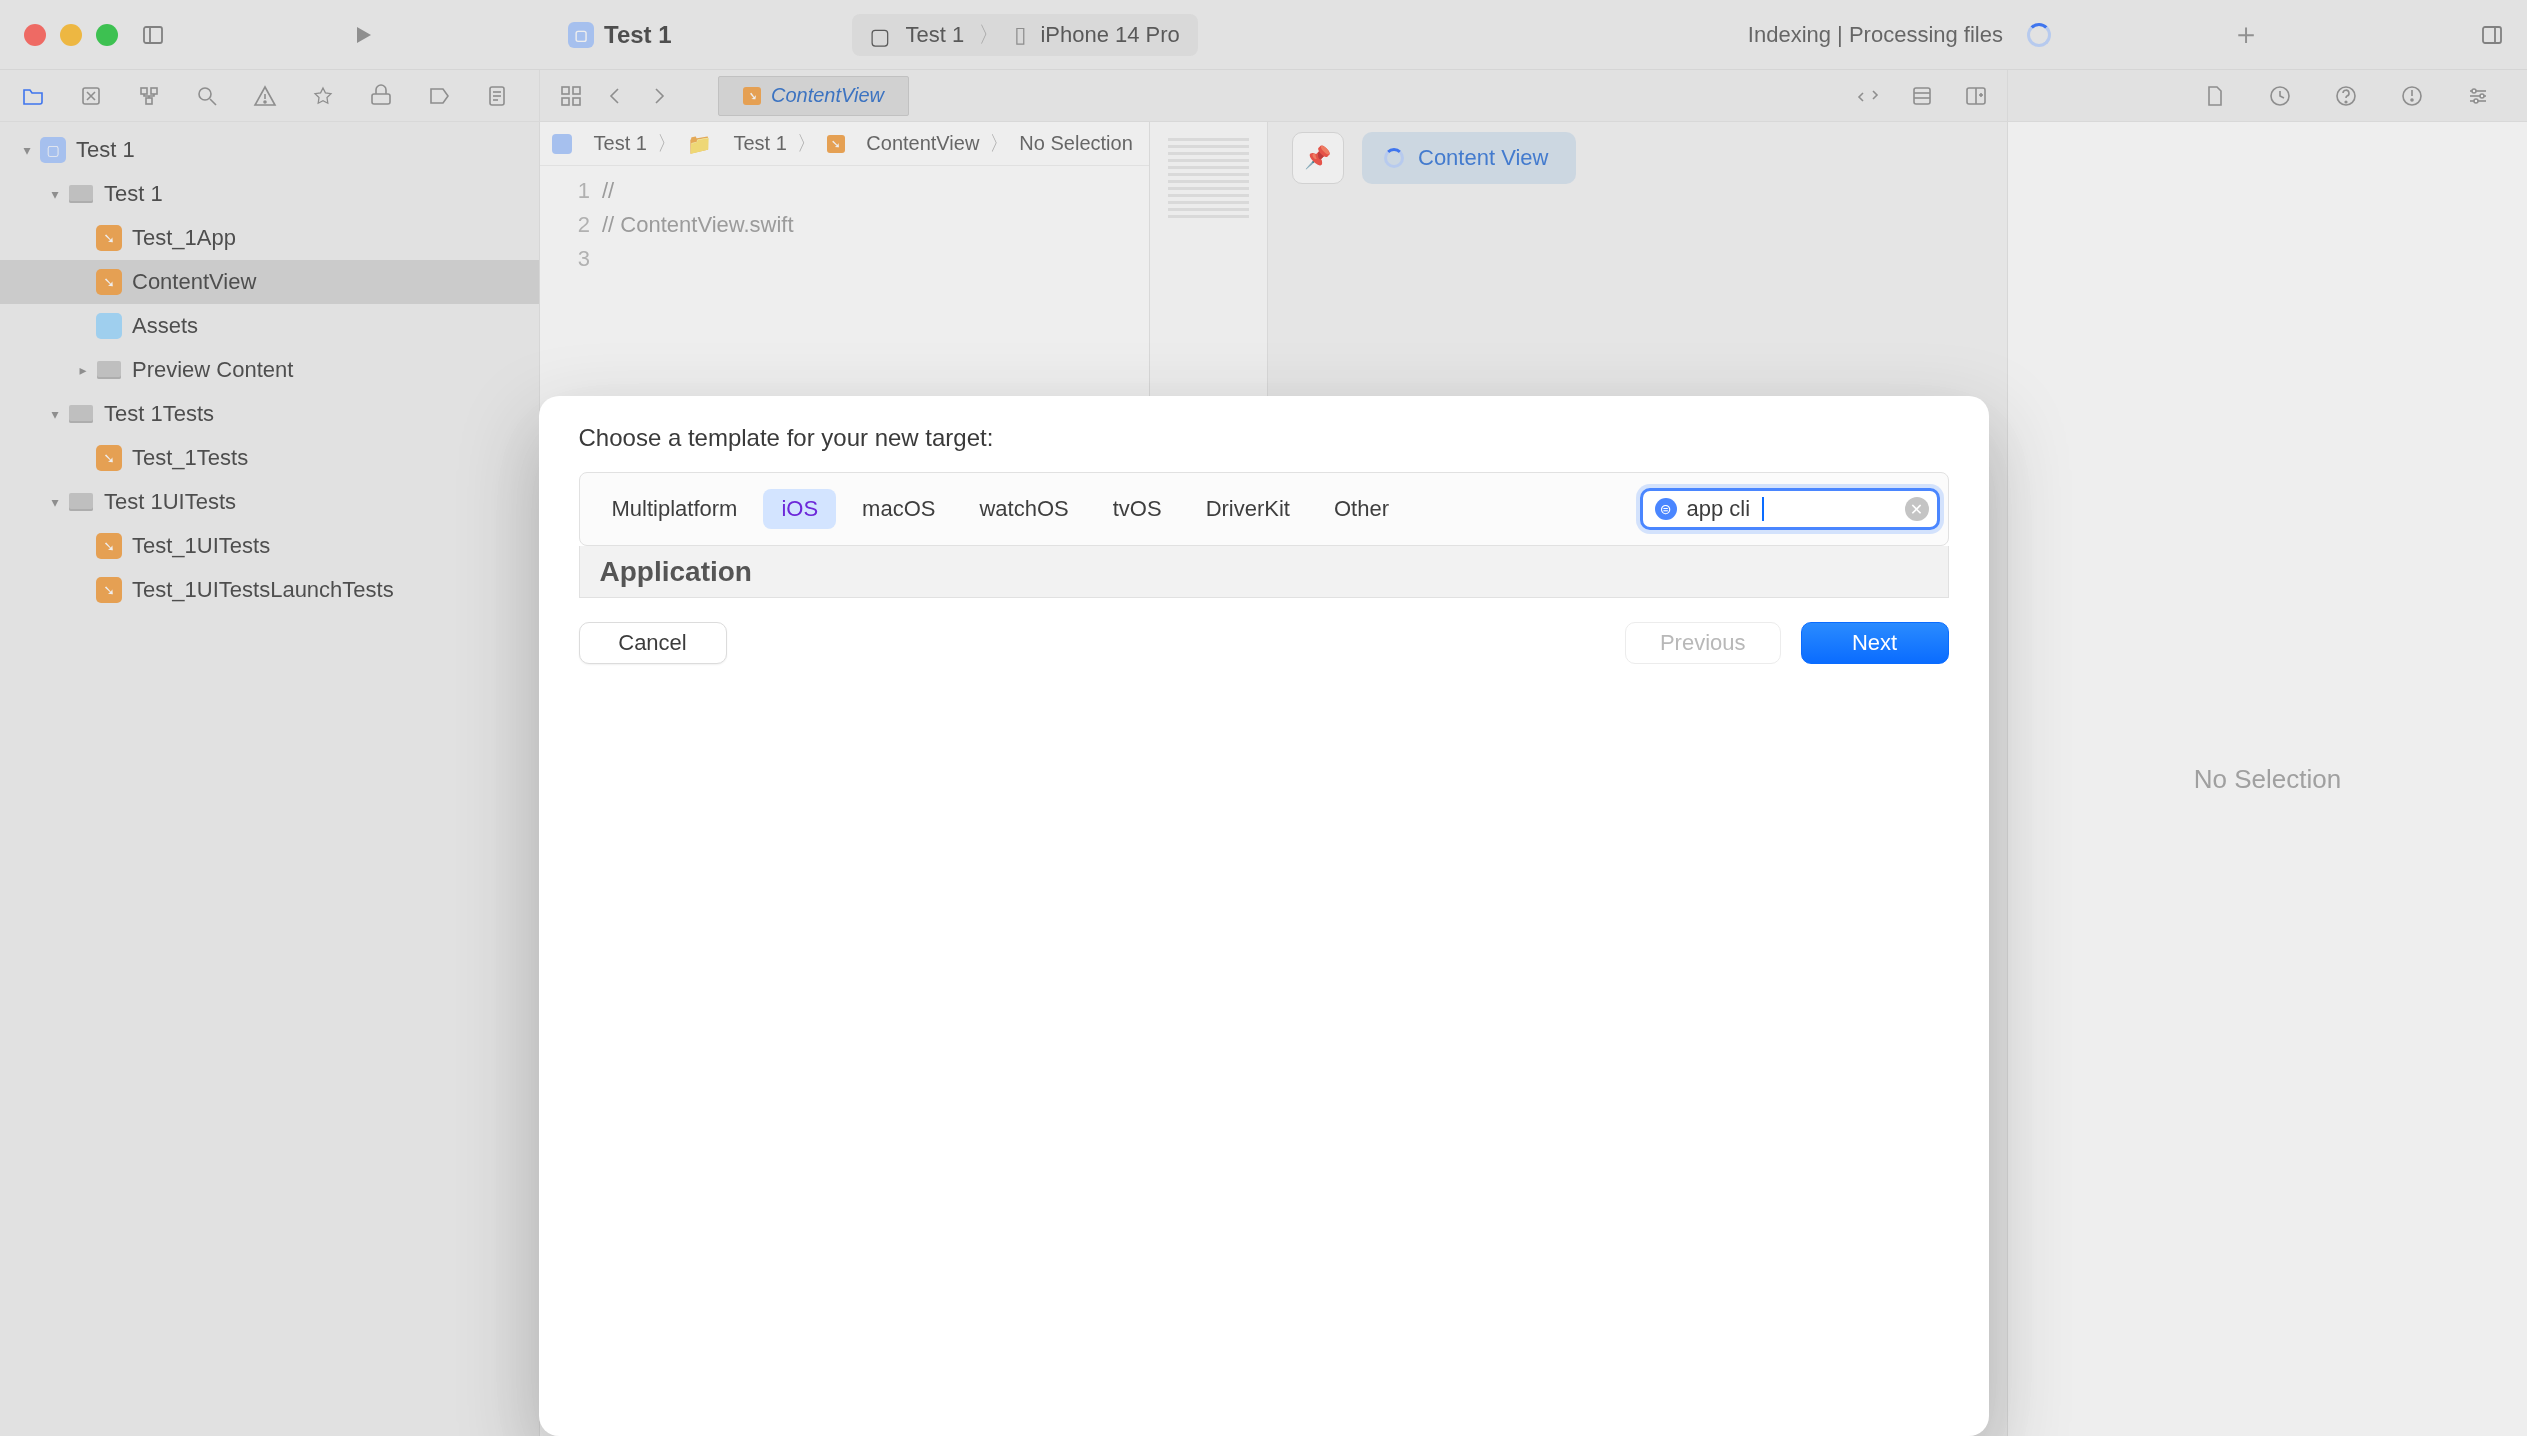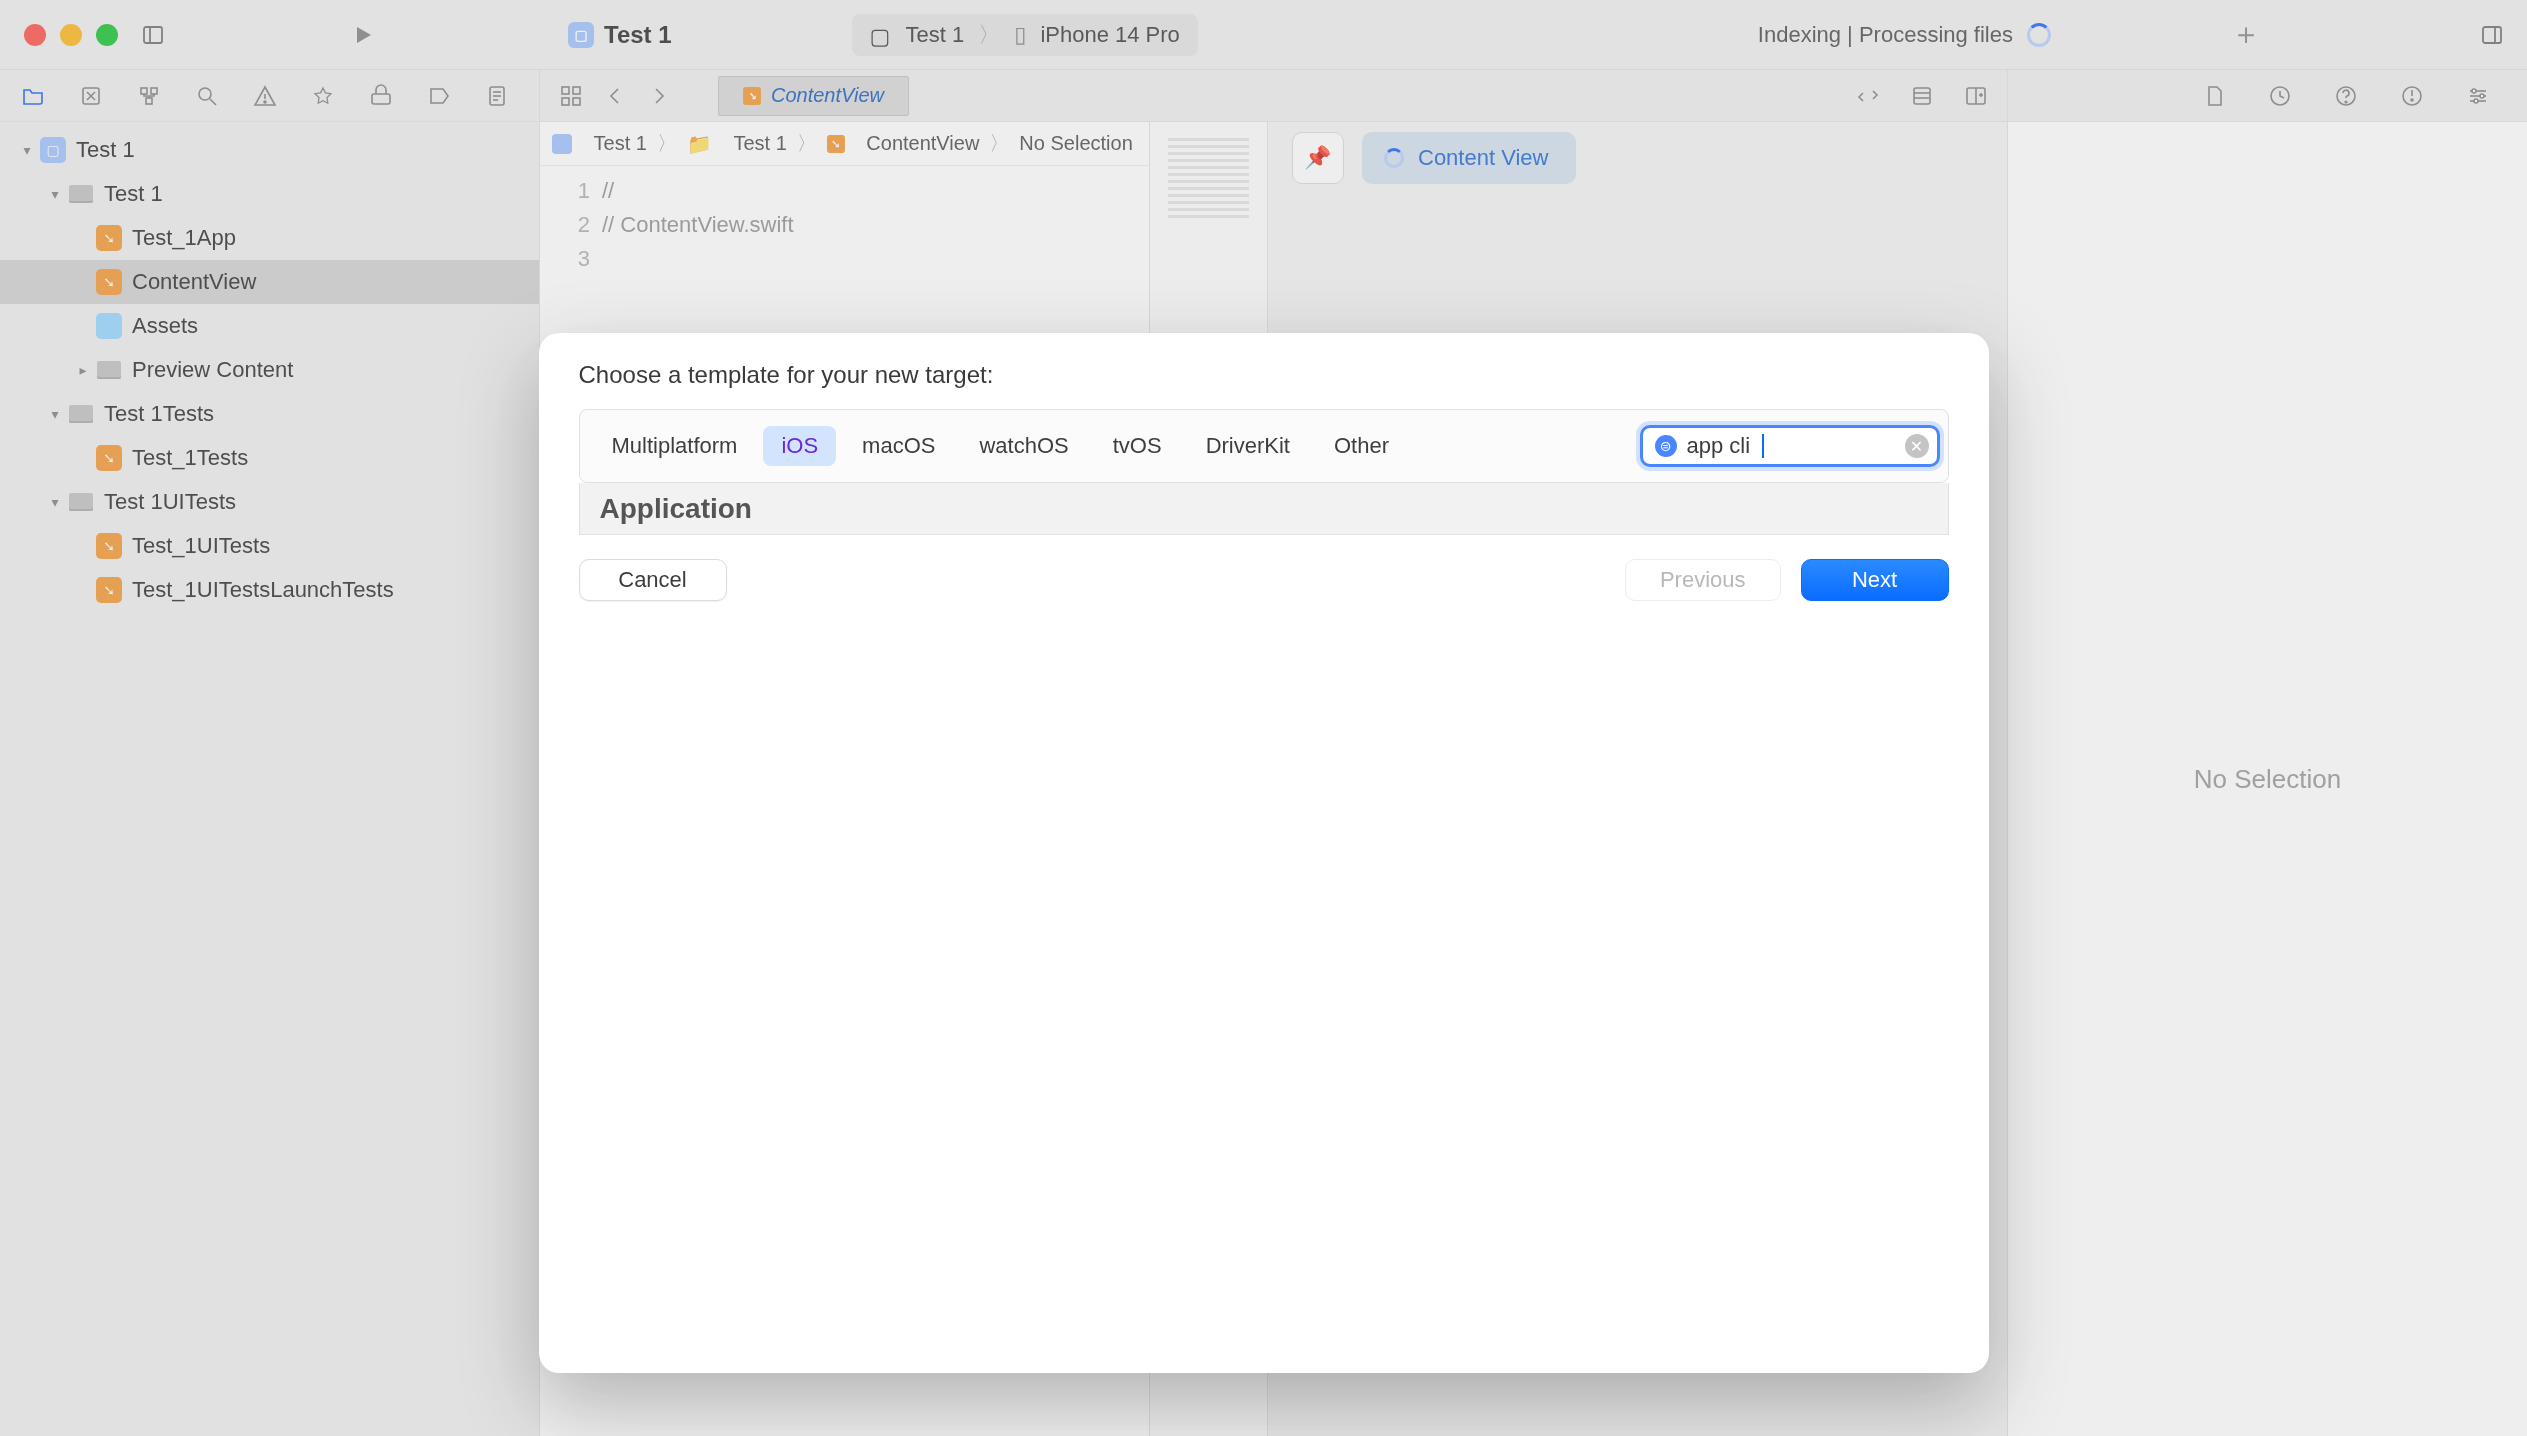--- a/index.html
+++ b/index.html
@@ -15,21 +15,21 @@
   .tb-icon { width: 30px; height: 30px; display: flex; align-items: center; justify-content: center; color: #6e6e6e; font-size: 22px; }
   .tb-icon svg { width: 24px; height: 24px; stroke: #7b7b7b; fill: none; stroke-width: 1.8; }
   .tb-spacer { flex: none; width: 20px; }
   .scheme-title { display: flex; align-items: center; gap: 10px; font-size: 24px; font-weight: 600; color: #3c3c3c; margin-left: 170px; }
   .scheme-title .app-icon { width: 26px; height: 26px; border-radius: 6px; background: #a8c7ff; display: flex; align-items: center; justify-content: center; color: #fff; font-size: 14px; }
   .scheme-dest {
     margin-left: 160px; height: 42px; border-radius: 8px; background: #e6e6e6; display: flex; align-items: center;
     padding: 0 18px; gap: 14px; font-size: 22px; color: #4a4a4a;
   }
   .scheme-dest .sep { color: #aaa; }
-  .status-text { margin-left: auto; display: flex; align-items: center; gap: 14px; color: #5a5a5a; font-size: 22px; }
+  .status-text { margin-left: auto; display: flex; align-items: center; gap: 24px; color: #5a5a5a; font-size: 22px; }
   .status-spinner { width: 24px; height: 24px; border: 3px solid #bcd4ff; border-top-color: #2a6cff; border-radius: 50%; }
   .tb-right { display: flex; align-items: center; gap: 28px; margin-left: 160px; margin-right: 8px;}
   .plus { font-size: 30px; color: #8e8e8e; }
 
   
   .subbar { display: flex; height: 52px; border-bottom: 1px solid #e5e5e5; background: #efefef; }
   .subbar-left { width: 540px; border-right: 1px solid #e3e3e3; display: flex; align-items: center; gap: 28px; padding: 0 18px; }
   .subbar-center { flex: 1; display: flex; align-items: center; padding: 0 16px; gap: 14px; }
   .subbar-right { width: 520px; display: flex; align-items: center; justify-content: flex-end; gap: 36px; padding: 0 34px; border-left: 1px solid #e3e3e3;}
   .sub-icon { width: 30px; height: 30px; display: flex; align-items: center; justify-content: center; color: #8a8a8a; }
@@ -75,21 +75,21 @@
   .canvas-toolbar { height: 72px; display:flex; align-items:center; gap:18px; padding: 12px 24px; }
   .pin-btn { width: 52px; height: 52px; border: 1px solid #dcdcdc; border-radius: 10px; background:#fff; display:flex; align-items:center; justify-content:center; color:#6b6b6b; font-size:22px; }
   .content-pill { height: 52px; padding: 0 28px 0 22px; border-radius: 10px; background: #d6e3f0; display:flex; align-items:center; gap:14px; color:#2f73d8; font-size:22px; }
   .mini-spinner { width:20px; height:20px; border:3px solid #bcd4ff; border-top-color:#2a6cff; border-radius:50%; }
 
   
   .inspector { width: 520px; background: #fff; border-left: 1px solid #e3e3e3; display:flex; align-items:center; justify-content:center; font-size: 26px; color: #a0a0a0;}
 
   
   .overlay {
-    position: fixed; inset: 0; background: rgba(160,160,160,0.18); display: flex; align-items: center; justify-content: center;
+    position: fixed; inset: 0; background: rgba(160,160,160,0.18); display: flex; align-items: flex-end; justify-content: center;
     padding-top: 270px;
   }
   .sheet {
     width: 1450px; height: 1040px; background: #fff; border-radius: 20px; box-shadow: 0 30px 80px rgba(0,0,0,.25);
     display: flex; flex-direction: column; padding: 28px 40px;
   }
   .sheet-title { font-size: 24px; color: #3a3a3a; margin-bottom: 20px; }
   .filter-row {
     height: 74px; border: 1px solid #e1e1e1; border-radius: 8px; display: flex; align-items: center; padding: 0 8px 0 14px;
     background: #fbfbfb; margin-bottom: 0;

